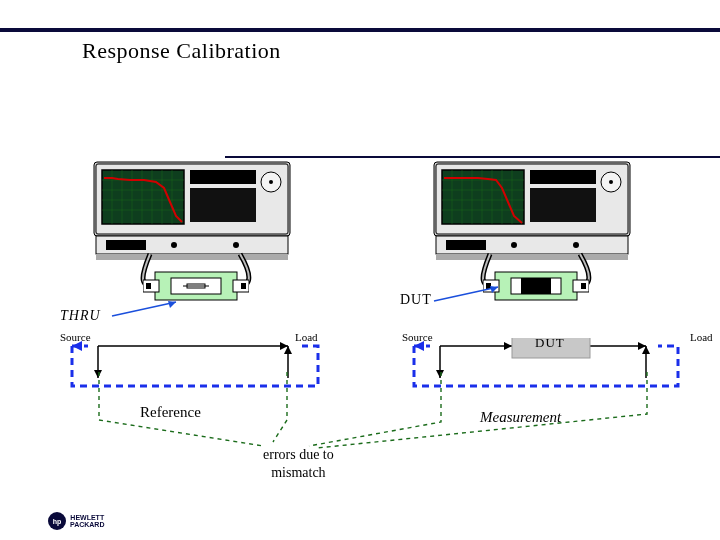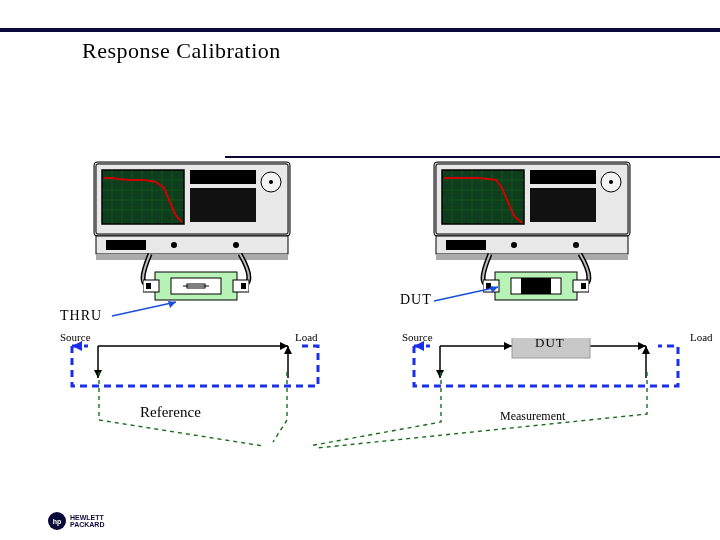--- a/index.html
+++ b/index.html
@@ -1,17 +1,17 @@
 <!DOCTYPE html>
 <html><head>
 <meta charset="utf-8">
 <style>
   * { box-sizing: border-box; }
   html, body { margin: 0; padding: 0; width: 720px; height: 540px; background: #fff; font-family: Georgia, 'Times New Roman', serif; }
-  .slide { position: relative; width: 720px; height: 540px; overflow: hidden; }
+  .slide { position: relative; width: 720px; height: 540px; overflow: hidden; text-align: center; }
   .topbar { position: absolute; top: 28px; left: 0; width: 720px; height: 4px; background: #0a0a3a; }
   .title { position: absolute; top: 38px; left: 82px; font-size: 22px; letter-spacing: 0.5px; color: #000; }
   .midrule { position: absolute; top: 156px; left: 225px; width: 495px; height: 2px; background: #0a0a3a; }
   .logo { position: absolute; bottom: 10px; left: 48px; display: flex; align-items: center; gap: 4px; }
   .hp-circle { width: 18px; height: 18px; border-radius: 50%; background: #0a0a3a; display: flex; align-items: center; justify-content: center; color: #fff; font: 700 7px Arial, sans-serif; }
   .hp-text { font: 700 7px Arial, sans-serif; color: #0a0a3a; line-height: 1; }
   .abs { position: absolute; }
 </style>
 </head>
 <body>
@@ -154,32 +154,36 @@
     <polygon points="12,8 22,3 22,13" fill="#1a2fea"></polygon>
   </svg>
 
   <svg class="abs" style="left:95px; top:370px; width:630px; height:90px" viewBox="0 0 630 90">
     <polyline points="4,2 4,50 168,76" fill="none" stroke="#1a6b1a" stroke-width="1.4" stroke-dasharray="4 4"></polyline>
     <polyline points="192,2 192,50 178,72" fill="none" stroke="#1a6b1a" stroke-width="1.4" stroke-dasharray="4 4"></polyline>
     <polyline points="346,2 346,52 214,76" fill="none" stroke="#1a6b1a" stroke-width="1.4" stroke-dasharray="4 4"></polyline>
     <polyline points="552,2 552,44 222,78" fill="none" stroke="#1a6b1a" stroke-width="1.4" stroke-dasharray="4 4"></polyline>
   </svg>
 
-  <div class="abs" style="left:60px; top:308px; font-size:14px; letter-spacing:1px;">THRU</div>
+  <div class="abs" style="left:60px; top:308px; font-size:14px; letter-spacing:1px;font-style:italic;">THRU</div>
   <div class="abs" style="left:400px; top:292px; font-size:14px; letter-spacing:1px;">DUT</div>
 
   <div class="abs" style="left:60px; top:331px; font-size:11px;">Source</div>
   <div class="abs" style="left:295px; top:331px; font-size:11px;">Load</div>
   <div class="abs" style="left:402px; top:331px; font-size:11px;">Source</div>
   <div class="abs" style="left:535px; top:335px; font-size:13px; letter-spacing:1px; color:#000;">DUT</div>
   <div class="abs" style="left:690px; top:331px; font-size:11px;">Load</div>
 
   <div class="abs" style="left:140px; top:404px; font-size:15px; ">Reference</div>
-  <div class="abs" style="left:480px; top:409px; font-size:12px; margin-left:20px;">Measurement</div>
+  <div class="abs" style="left:480px; top:409px; font-size:15px; font-style:italic;">Measurement</div>
 
+  <div class="abs" style="left:263px; top:446px; font-size:14px; line-height:1.25;">
+    <div>errors due to</div>
+    <div>mismatch</div>
+  </div>
 
   <div class="logo">
     <div class="hp-circle">hp</div>
     <div>
       <div class="hp-text">HEWLETT</div>
       <div class="hp-text">PACKARD</div>
     </div>
   </div>
 </div>
 

